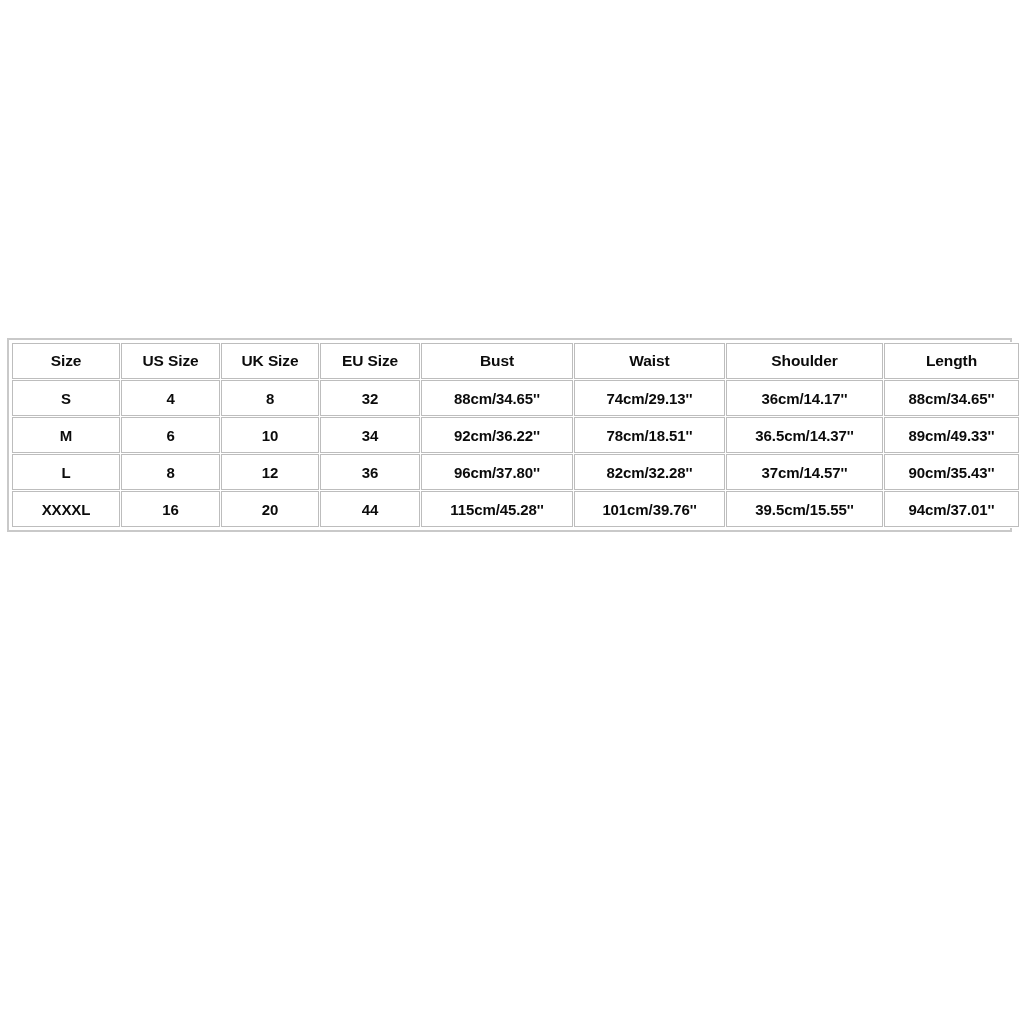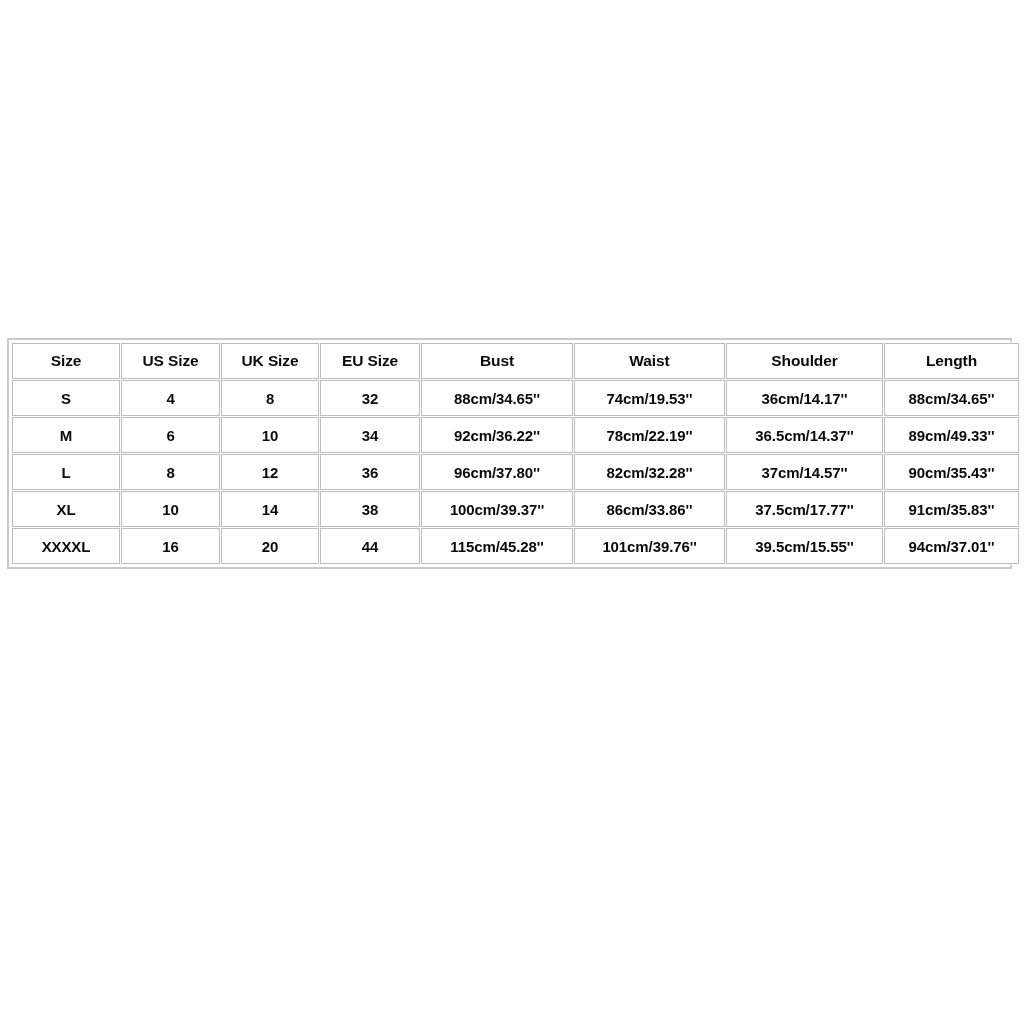--- a/index.html
+++ b/index.html
@@ -109,53 +109,43 @@
           <th>Length</th>
         </tr>
       </thead>
       <tbody>
         <tr>
           <td class="size-label">S</td>
           <td>4</td>
           <td>8</td>
           <td>32</td>
           <td>88cm/34.65''</td>
-          <td>74cm/19.53''</td>
+          <td>74cm/29.13''</td>
           <td>36cm/14.17''</td>
           <td>88cm/34.65''</td>
         </tr>
         <tr>
           <td class="size-label">M</td>
           <td>6</td>
           <td>10</td>
           <td>34</td>
           <td>92cm/36.22''</td>
-          <td>78cm/22.19''</td>
+          <td>78cm/18.51''</td>
           <td>36.5cm/14.37''</td>
           <td>89cm/49.33''</td>
         </tr>
         <tr>
           <td class="size-label">L</td>
           <td>8</td>
           <td>12</td>
           <td>36</td>
           <td>96cm/37.80''</td>
           <td>82cm/32.28''</td>
           <td>37cm/14.57''</td>
           <td>90cm/35.43''</td>
-        </tr>
-        <tr>
-          <td class="size-label">XL</td>
-          <td>10</td>
-          <td>14</td>
-          <td>38</td>
-          <td>100cm/39.37''</td>
-          <td>86cm/33.86''</td>
-          <td>37.5cm/17.77''</td>
-          <td>91cm/35.83''</td>
         </tr>
         <tr>
           <td class="size-label">XXXXL</td>
           <td>16</td>
           <td>20</td>
           <td>44</td>
           <td>115cm/45.28''</td>
           <td>101cm/39.76''</td>
           <td>39.5cm/15.55''</td>
           <td>94cm/37.01''</td>

